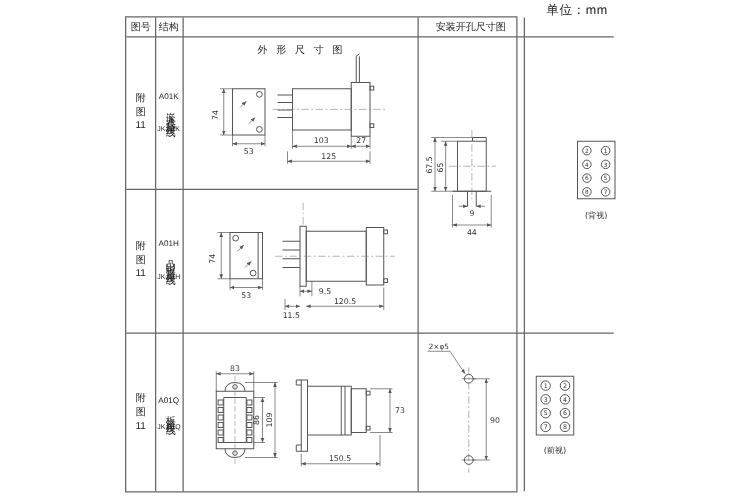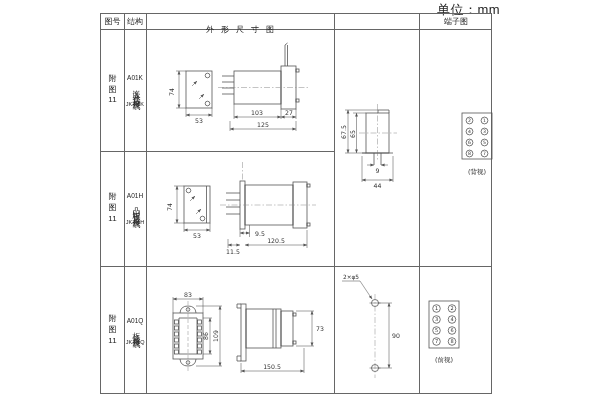--- a/index.html
+++ b/index.html
@@ -1,18 +1,18 @@
 <!DOCTYPE html>
 <html><head>
 <meta charset="utf-8">
 <style>
   html,body{margin:0;padding:0;}
   .page{position:relative;width:600px;height:400px;background:#ffffff;font-family:"Liberation Sans","DejaVu Sans",sans-serif;color:#333;overflow:hidden;}
-  .unit{position:absolute;left:437px;top:1px;font-size:13px;color:#222;letter-spacing:.5px;}
-  .tbl{position:absolute;left:100px;top:13px;width:392px;height:381px;border:1px solid #666;box-sizing:border-box;}
+  .unit{position:absolute;left:437px;top:1px;font-size:10px;color:#222;letter-spacing:.5px;}
+  .tbl{position:absolute;left:100px;top:13px;width:314px;height:381px;border:1px solid #666;box-sizing:border-box;}
   .vl{position:absolute;top:0;bottom:0;width:1px;background:#666;}
   .hl{position:absolute;height:1px;background:#666;}
   .cell{position:absolute;display:flex;align-items:center;justify-content:center;box-sizing:border-box;}
   .hcell{font-size:8px;color:#222;white-space:nowrap;}
   .figcol{flex-direction:column;font-size:8px;line-height:1.35;color:#222;}
   .strcol{flex-direction:column;color:#222;}
   .model{font-size:6.5px;margin-bottom:2px;white-space:nowrap;}
   .vchars{writing-mode:vertical-rl;text-orientation:upright;font-size:8px;letter-spacing:2.5px;}
   .code{font-size:6px;margin-top:3px;white-space:nowrap;transform:scale(.92);}
   svg{display:block;}
@@ -44,22 +44,22 @@
     <div class="vl" style="left:23px"></div>
     <div class="vl" style="left:45px"></div>
     <div class="vl" style="left:233px"></div>
     <div class="vl" style="left:318px"></div>
     <div class="hl" style="top:15px;left:0;width:390px"></div>
     <div class="hl" style="top:137px;left:0;width:233px"></div>
     <div class="hl" style="top:252px;left:0;width:390px"></div>
 
     <div class="cell hcell" style="left:0;top:0;width:23px;height:15px">图号</div>
     <div class="cell hcell" style="left:23px;top:0;width:22px;height:15px">结构</div>
-    <div class="cell hcell" style="left:45px;top:8px;width:188px;height:15px;letter-spacing:7px;padding-left:7px">外形尺寸图</div>
-    <div class="cell hcell" style="left:318px;top:0;width:74px;height:15px">端子图</div>
+    <div class="cell hcell" style="left:45px;top:18px;width:188px;height:15px;letter-spacing:7px;padding-left:7px">外形尺寸图</div>
+    <div class="cell hcell" style="left:233px;top:0;width:85px;height:15px">安装开孔尺寸图</div>
 
     <div class="cell figcol" style="left:0;top:15px;width:23px;height:122px">
       <span>附</span>
       <span>图</span>
       <span>11</span>
     </div>
     <div class="cell figcol" style="left:0;top:137px;width:23px;height:115px">
       <span>附</span>
       <span>图</span>
       <span>11</span>

